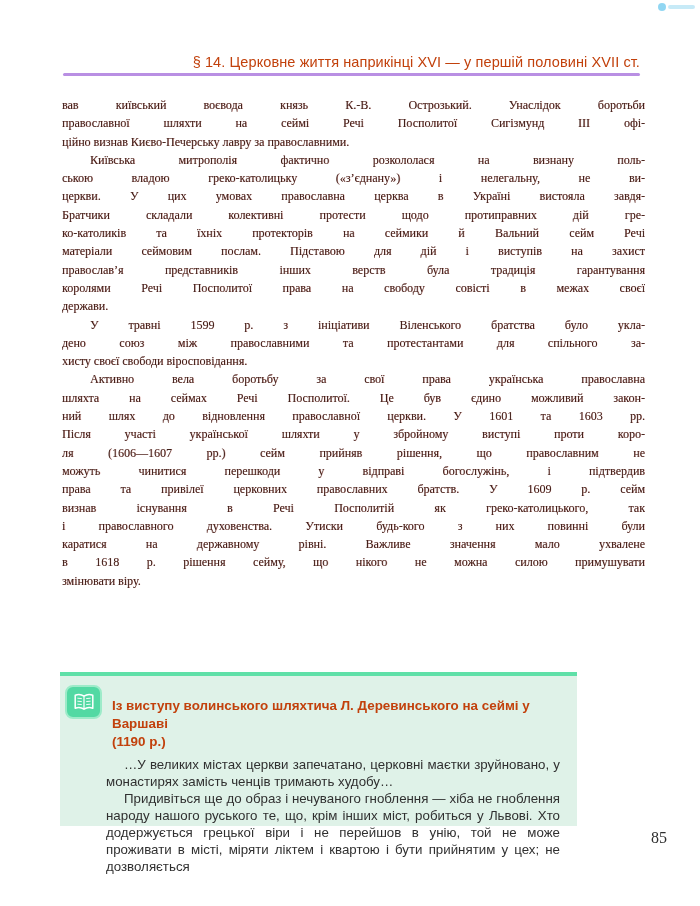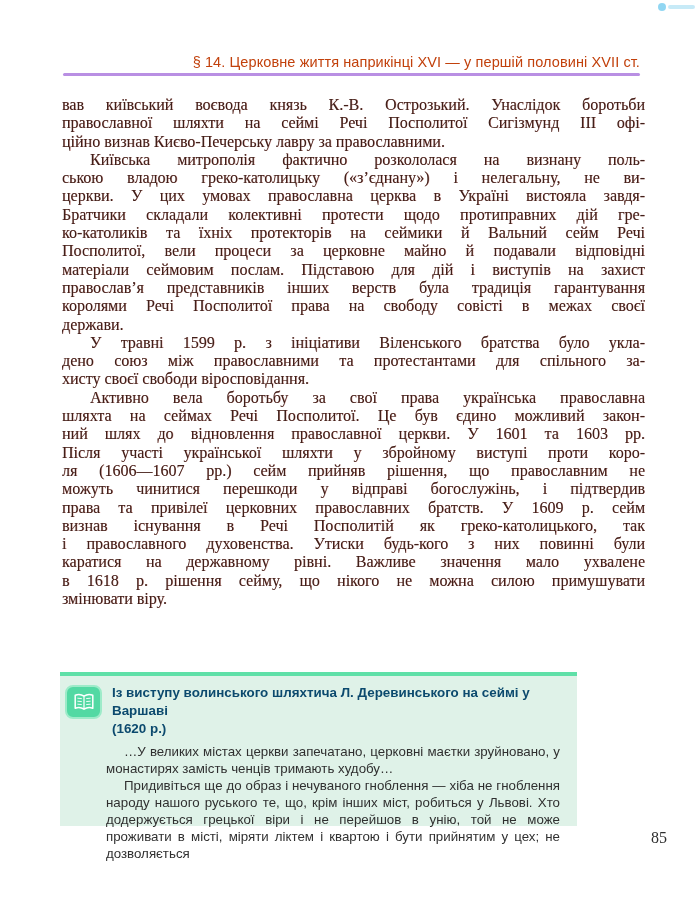--- a/index.html
+++ b/index.html
@@ -17,42 +17,42 @@
     position:absolute;top:54px;right:60px;
     font-size:14.5px;color:#c2410c;letter-spacing:.1px;white-space:nowrap;
   }
   .header-rule{
     position:absolute;top:73px;left:63px;width:577px;height:3px;
     background:#b98fe3;border-radius:2px;
   }
   
   .article{
     position:absolute;top:96px;left:62px;width:583px;
-    font-family:"Liberation Serif",serif;font-size:16px;color:#40201a;
+    font-family:"Liberation Serif",serif;font-size:12px;color:#40201a;
     text-shadow:0.4px 0 0 rgba(165,30,20,.4);
   }
   .article .line{
     height:18.3px;line-height:18.3px;overflow:hidden;
     text-align:justify;text-align-last:justify;white-space:nowrap;
   }
   .article .line.last{text-align-last:left;}
   .article .line.indent{text-indent:28px;}
   
   .quote-box{
     position:absolute;top:672px;left:60px;width:517px;height:154px;
     background:#dff2e8;border-top:4px solid #5fe0a8;box-sizing:border-box;
   }
   .q-icon{
     position:absolute;top:9px;left:5px;width:37px;height:34px;
     background:#52d9a3;border:2px solid #9debc9;border-radius:8px;
     box-sizing:border-box;display:flex;align-items:center;justify-content:center;
   }
   .q-title{
-    margin:8px 14px 0 52px;
-    font-weight:bold;font-size:13.4px;line-height:18px;color:#0c4a6e;
+    margin:21px 14px 0 52px;
+    font-weight:bold;font-size:13.4px;line-height:18px;color:#c2410c;
   }
   .q-body{
     margin:5px 17px 0 46px;
     font-size:13.3px;line-height:17px;color:#303030;text-align:justify;
   }
   .q-body p{margin:0;text-indent:18px;}
   
   .page-number{
     position:absolute;top:829px;right:33px;
     font-family:"Liberation Serif",serif;font-size:16px;color:#2e2e2e;margin-left:36px;
@@ -73,21 +73,20 @@
 
   <div class="article" style="color: rgb(64, 32, 26);">
       <div class="line">вав київський воєвода князь К.-В. Острозький. Унаслідок боротьби</div>
       <div class="line">православної шляхти на сеймі Речі Посполитої Сигізмунд III офі-</div>
       <div class="line last">ційно визнав Києво-Печерську лавру за православними.</div>
       <div class="line indent">Київська митрополія фактично розкололася на визнану поль-</div>
       <div class="line">ською владою греко-католицьку («з’єднану») і нелегальну, не ви-</div>
       <div class="line">церкви. У цих умовах православна церква в Україні вистояла завдя-</div>
       <div class="line">Братчики складали колективні протести щодо протиправних дій гре-</div>
       <div class="line">ко-католиків та їхніх протекторів на сеймики й Вальний сейм Речі</div>
-      <div class="line">Посполитої, вели процеси за церковне майно й подавали відповідні</div>
       <div class="line">матеріали сеймовим послам. Підставою для дій і виступів на захист</div>
       <div class="line">православ’я представників інших верств була традиція гарантування</div>
       <div class="line">королями Речі Посполитої права на свободу совісті в межах своєї</div>
       <div class="line last">держави.</div>
       <div class="line indent">У травні 1599 р. з ініціативи Віленського братства було укла-</div>
       <div class="line">дено союз між православними та протестантами для спільного за-</div>
       <div class="line last">хисту своєї свободи віросповідання.</div>
       <div class="line indent">Активно вела боротьбу за свої права українська православна</div>
       <div class="line">шляхта на сеймах Речі Посполитої. Це був єдино можливий закон-</div>
       <div class="line">ний шлях до відновлення православної церкви. У 1601 та 1603 рр.</div>
@@ -110,21 +109,21 @@
         <line x1="5.4" y1="5.2" x2="9.8" y2="5.6" stroke="#ffffff" stroke-width="0.9"></line>
         <line x1="5.4" y1="8.2" x2="9.8" y2="8.6" stroke="#ffffff" stroke-width="0.9"></line>
         <line x1="5.4" y1="11.2" x2="9.8" y2="11.6" stroke="#ffffff" stroke-width="0.9"></line>
         <line x1="14.2" y1="5.6" x2="18.6" y2="5.2" stroke="#ffffff" stroke-width="0.9"></line>
         <line x1="14.2" y1="8.6" x2="18.6" y2="8.2" stroke="#ffffff" stroke-width="0.9"></line>
         <line x1="14.2" y1="11.6" x2="18.6" y2="11.2" stroke="#ffffff" stroke-width="0.9"></line>
       </svg>
     </div>
     <div class="q-title">
         <div>Із виступу волинського шляхтича Л. Деревинського на сеймі у Варшаві</div>
-        <div>(1620 р.)</div>
+        <div>(1190 р.)</div>
       </div>
     <div class="q-body">
         <p>…У великих містах церкви запечатано, церковні маєтки зруйновано, у монастирях замість ченців тримають худобу…</p>
         <p>Придивіться ще до образ і нечуваного гноблення — хіба не гноблення народу нашого руського те, що, крім інших міст, робиться у Львові. Хто додержується грецької віри і не перейшов в унію, той не може проживати в місті, міряти ліктем і квартою і бути прийнятим у цех; не дозволяється</p>
       </div>
   </div>
 
   <div class="page-number">85</div>
 
 </div>

